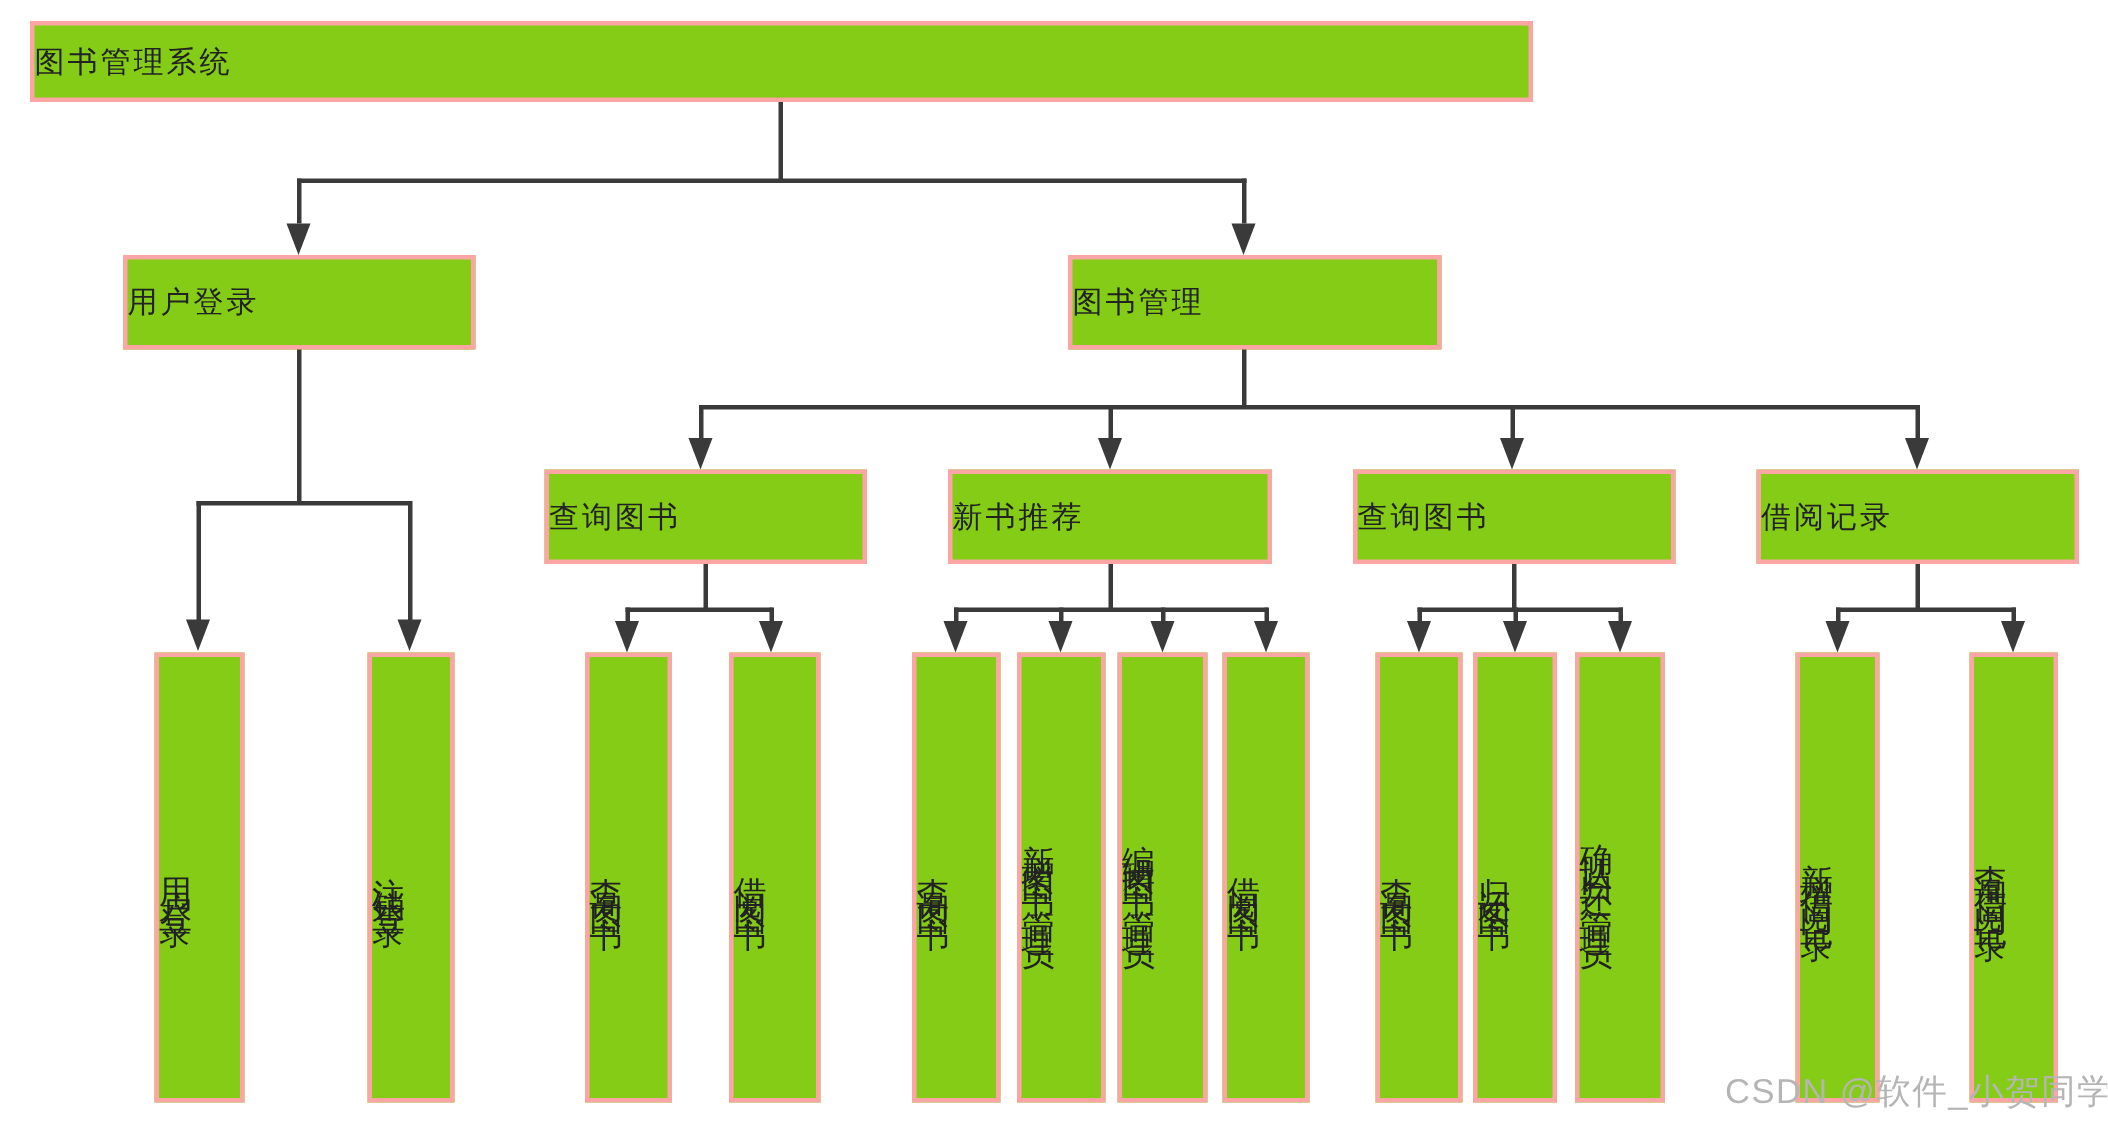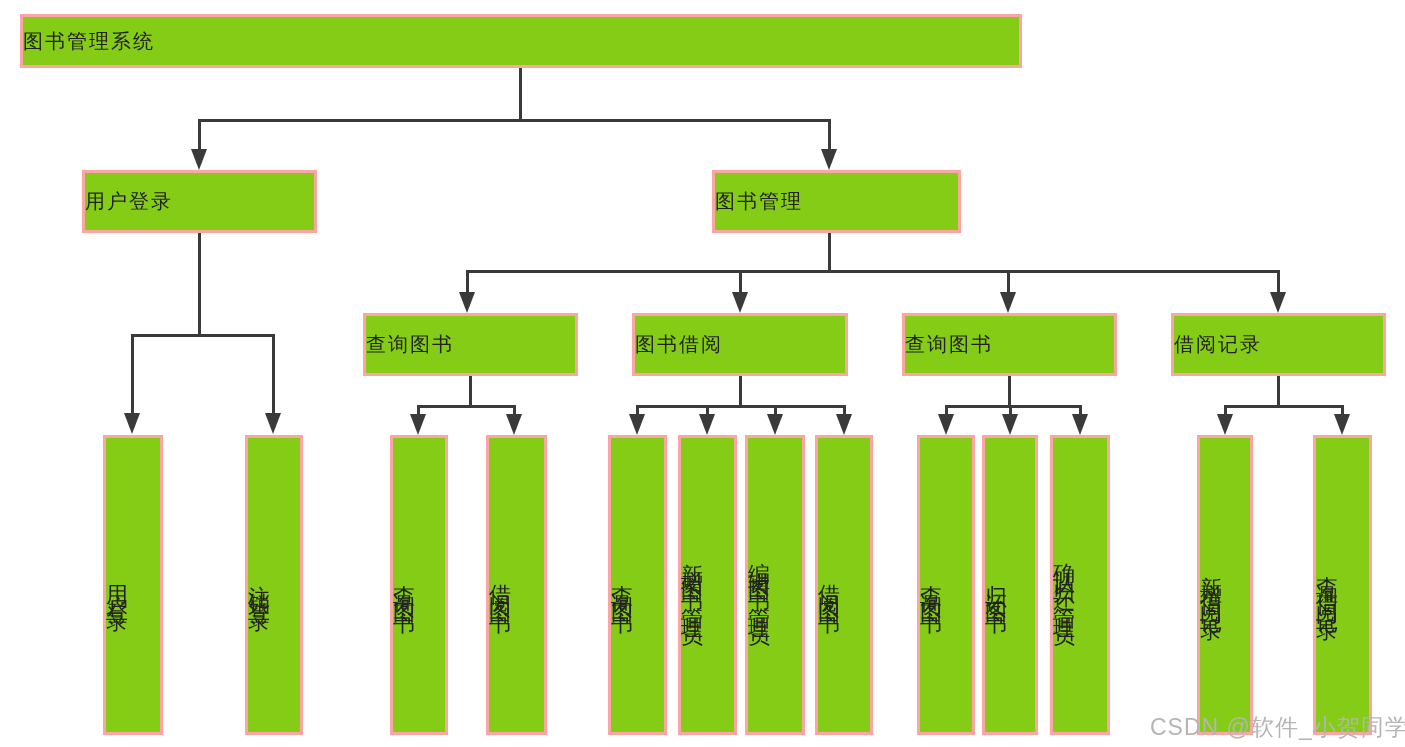--- a/index.html
+++ b/index.html
@@ -60,21 +60,21 @@
   <div class="arw" style="left:732px;top:292px;"></div>
   <div class="vl" style="left:1007px;top:270px;height:22px;"></div>
   <div class="arw" style="left:1000px;top:292px;"></div>
   <div class="vl" style="left:1277px;top:270px;height:22px;"></div>
   <div class="arw" style="left:1270px;top:292px;"></div>
 
   <div class="box" style="left:363px;top:313px;width:215px;height:63px;">
     <span class="hlabel">查询图书</span>
   </div>
   <div class="box" style="left:632px;top:313px;width:216px;height:63px;">
-    <span class="hlabel">图书借阅</span>
+    <span class="hlabel">新书推荐</span>
   </div>
   <div class="box" style="left:902px;top:313px;width:215px;height:63px;">
     <span class="hlabel">查询图书</span>
   </div>
   <div class="box" style="left:1171px;top:313px;width:215px;height:63px;">
     <span class="hlabel">借阅记录</span>
   </div>
 
   <div class="vl" style="left:469px;top:376px;height:31px;"></div>
   <div class="hl" style="left:417px;top:405px;width:98px;"></div>

